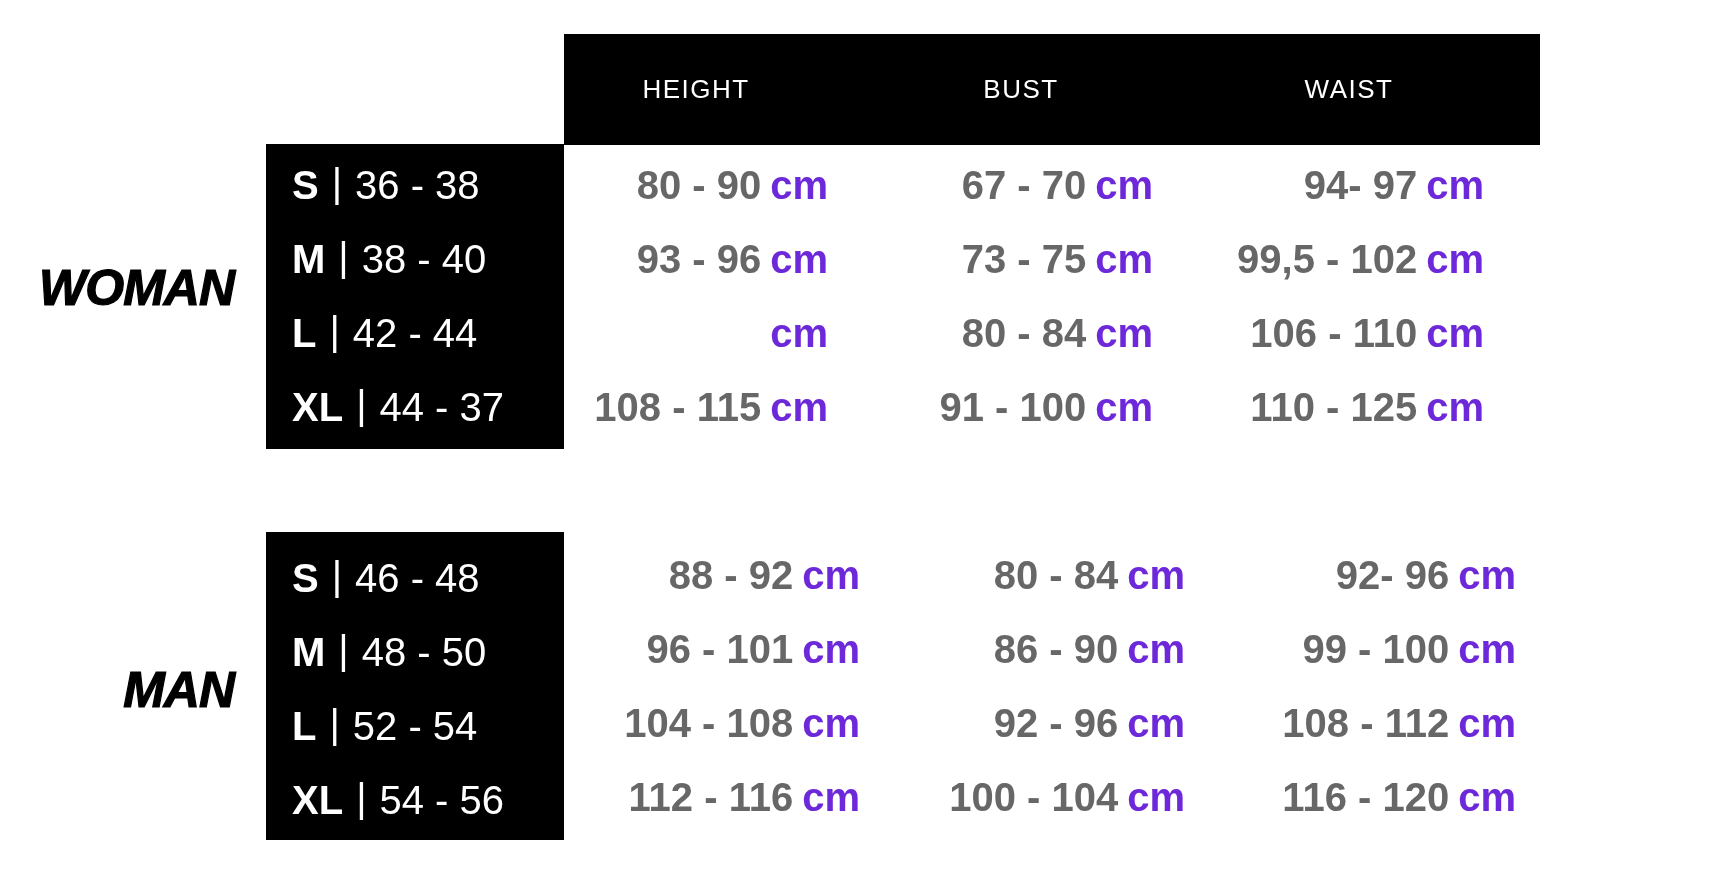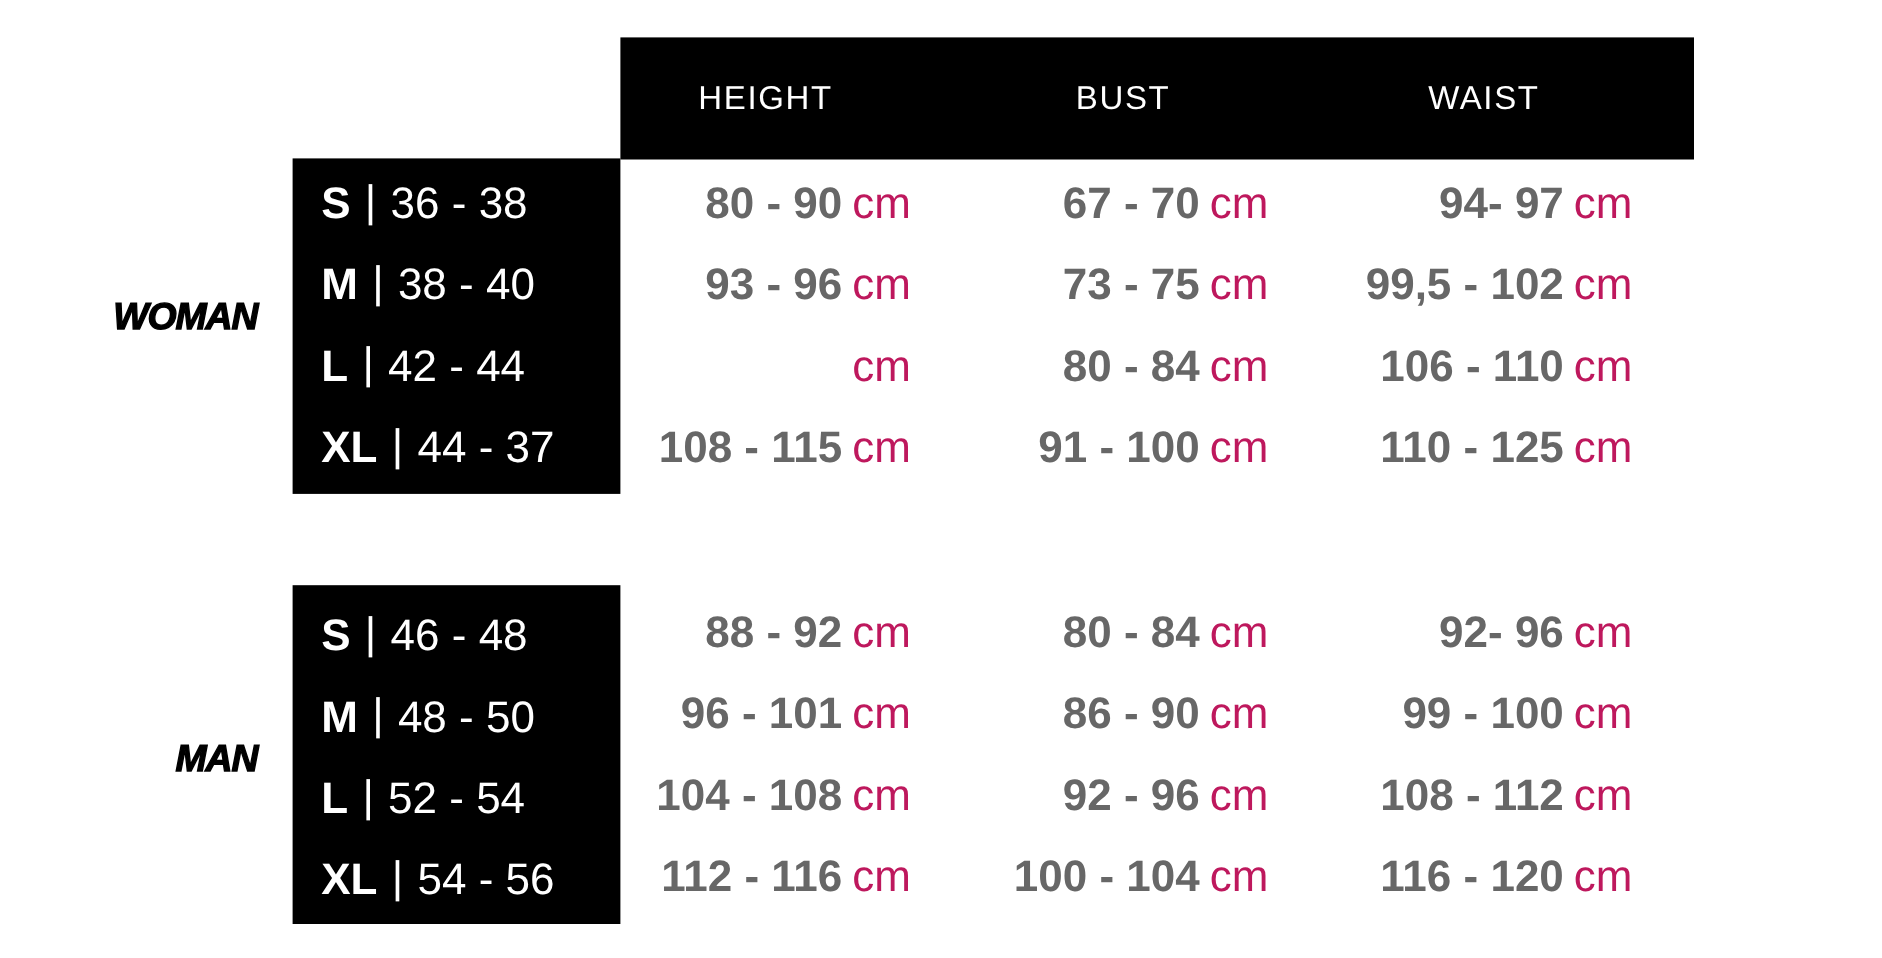--- a/index.html
+++ b/index.html
@@ -26,32 +26,32 @@
     display: grid;
     grid-template-columns: 264px 264px 270px;
     column-gap: 61px;
     height: 111px;
   }
   .header-cell {
     display: flex;
     align-items: center;
     justify-content: center;
     color: #ffffff;
-    font-size: 30px;
+    font-size: 26px;
     letter-spacing: 1.5px;
     font-weight: 400;
   }
 
   
   .section-label {
     position: absolute;
     left: 20px;
     width: 214px;
     text-align: right;
-    font-size: 34px;
+    font-size: 50px;
     line-height: 50px;
     font-weight: 700;
     font-style: italic;
     letter-spacing: -1px;
     color: #000000;
     -webkit-text-stroke: 1.2px #000000;
   }
   .label-woman { top: 263px; }
   .label-man   { top: 655px; margin-top: 10px; }
 
@@ -82,30 +82,30 @@
   .values {
     position: absolute;
     left: 564px;
     width: 920px;
     display: grid;
     grid-template-columns: 264px 264px 270px;
     column-gap: 61px;
     grid-auto-rows: 74px;
   }
   .values-woman { top: 148px; }
-  .values-man   { top: 538px; }
+  .values-man   { top: 538px; margin-left: 32px; }
   .vcell {
     display: flex;
     align-items: center;
     justify-content: flex-end;
     font-size: 40px;
     white-space: pre;
   }
   .val  { font-weight: 700; color: #676767; }
-  .unit { font-weight: 400; color: #be185d; margin-left: 9px; }
+  .unit { font-weight: 700; color: #6d28d9; margin-left: 9px; }
 </style>
 </head>
 <body>
 
 <div class="canvas">
 
   <div class="header-bar">
     <div class="header-grid">
       <div class="header-cell">HEIGHT</div>
       <div class="header-cell">BUST</div>

